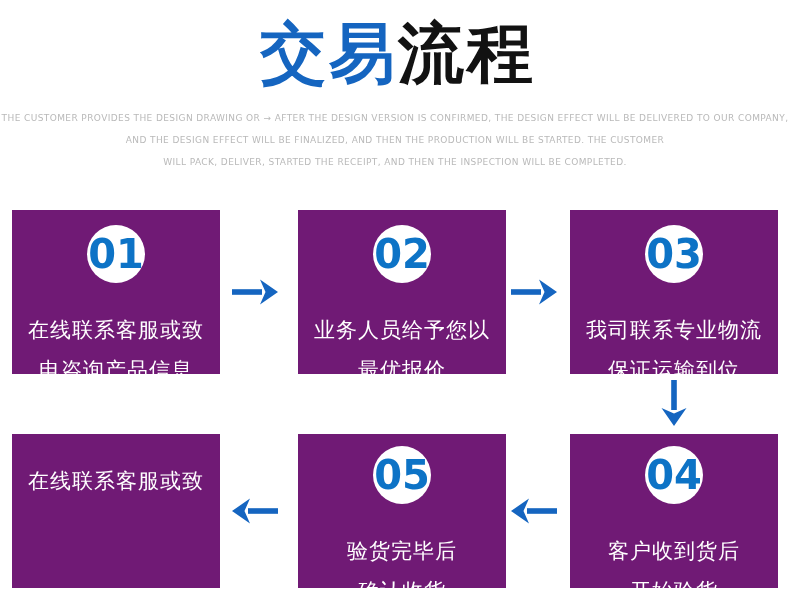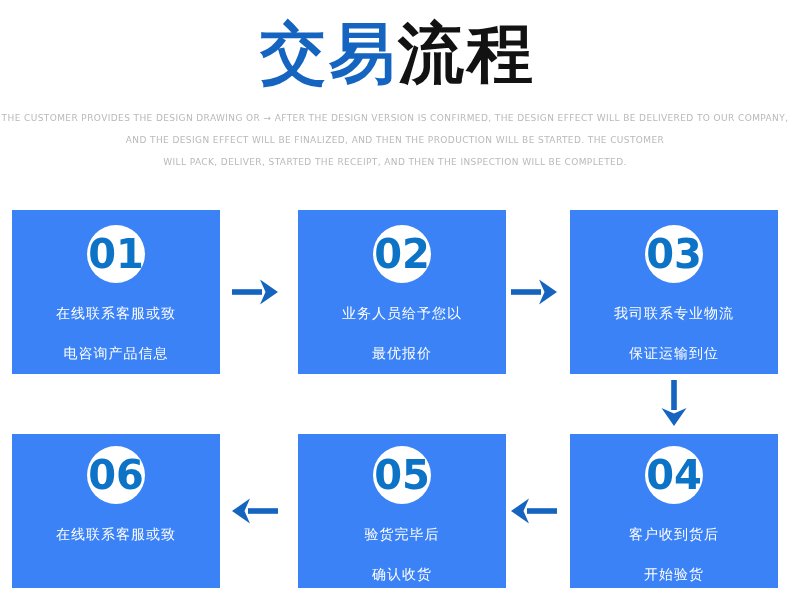--- a/index.html
+++ b/index.html
@@ -34,21 +34,21 @@
     text-align: center;
     color: #b9b9b9;
     font-size: 9px;
     letter-spacing: 0.4px;
   }
   .subtitle p { margin: 0 0 12px 0; line-height: 10px; }
   
   .step {
     position: absolute;
     width: 208px;
-    background: #3b82f6;
+    background: #701a75;
     color: #ffffff;
     text-align: center;
   }
   .row1 { top: 210px; height: 164px; }
   .row2 { top: 434px; height: 154px; }
   .pos-a { left: 12px; }
   .pos-b { left: 298px; }
   .pos-c { left: 570px; }
   .circle {
     width: 58px; height: 58px;
@@ -60,22 +60,22 @@
     justify-content: center;
   }
   .row2 .circle { margin-top: 12px; }
   .num {
     font-size: 40px;
     font-weight: 600;
     color: #0d73c6;
     line-height: 1;
   }
   .step-text {
-    margin-top: 10px;
-    font-size: 14px;
+    margin-top: 27px;
+    font-size: 21px;
     line-height: 40px;
     letter-spacing: 1px;
   }
   
   .arrow { position: absolute; }
   .a12 { left: 232px; top: 278px; }
   .a23 { left: 511px; top: 278px; }
   .a34 { left: 660px; top: 380px; }
   .a45 { left: 511px; top: 497px; }
   .a56 { left: 232px; top: 497px; }
@@ -138,23 +138,20 @@
     <div class="circle">
       <span class="num">05</span>
     </div>
     <div class="step-text">
       <div>验货完毕后</div>
       <div>确认收货</div>
     </div>
   </div>
 
   <div class="step row2 pos-a">
-    <div class="circle">
-      <span class="num">06</span>
-    </div>
     <div class="step-text">
       <div>在线联系客服或致</div>
     </div>
   </div>
 
   <div class="arrow a12">
     <svg width="46" height="28" viewBox="0 0 46 28">
       <rect x="0" y="11.2" width="30" height="5.6" fill="#1565c0"></rect>
       <polygon points="28,1.5 46,14 28,26.5 33.5,14" fill="#1565c0"></polygon>
     </svg>

